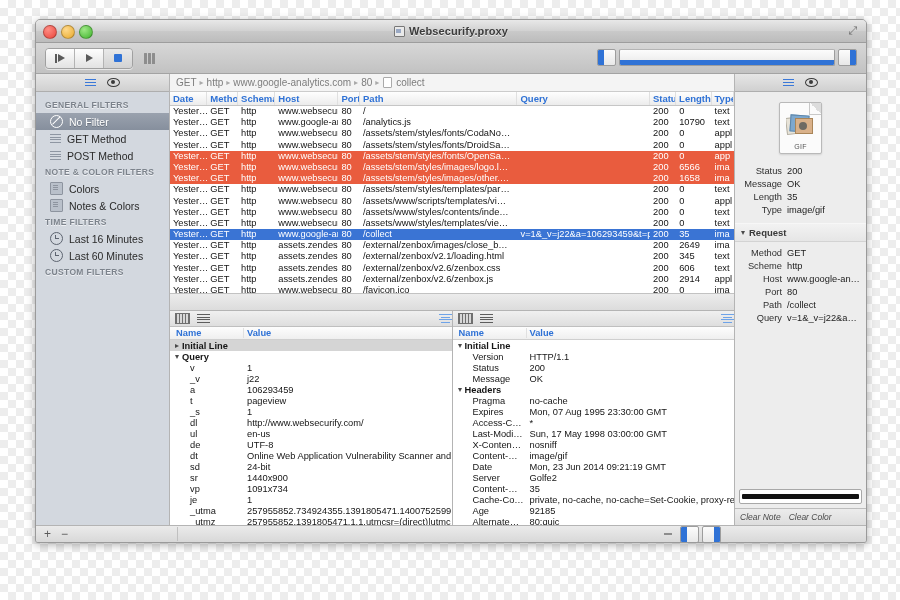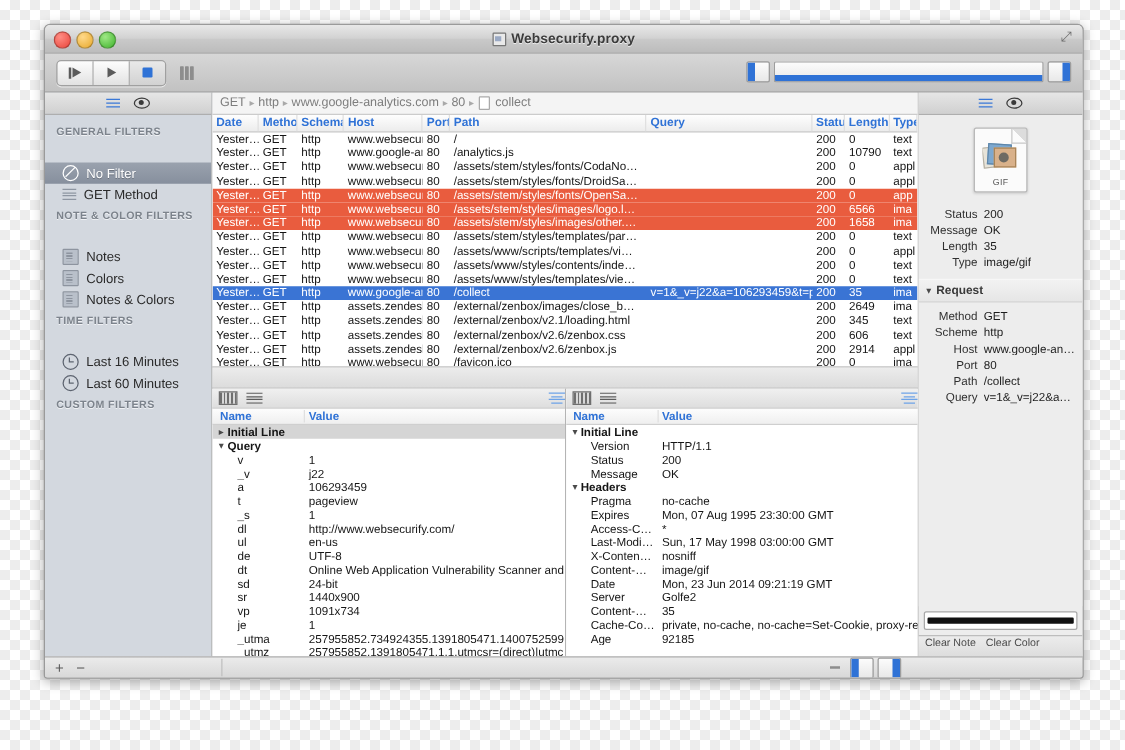--- a/index.html
+++ b/index.html
@@ -99,21 +99,21 @@
     display:flex;align-items:center;justify-content:center;gap:11px;
   }
   .ph-list{display:flex;flex-direction:column;gap:1.5px;}
   .ph-list i{display:block;width:11px;height:1.5px;background:#3a78d8;}
   .eye{width:13px;height:9px;position:relative;}
   .eye:before{content:"";position:absolute;inset:0;border:1.3px solid #3a3a3a;border-radius:50% 50%;}
   .eye:after{content:"";position:absolute;left:4.3px;top:2.4px;width:4px;height:4px;background:#3a3a3a;border-radius:50%;}
   .side-scroll{flex:1;overflow:hidden;padding-top:5px;}
   .side-group{
     font-size:8.5px;font-weight:bold;color:#7c838c;letter-spacing:.35px;
-    padding:3px 0 20px 9px;text-transform:uppercase;
+    padding:3px 0 3px 9px;text-transform:uppercase;
     text-shadow:0 1px 0 rgba(255,255,255,.65);
   }
   .side-item{
     display:flex;align-items:center;gap:6px;height:17px;padding-left:14px;
     font-size:10.5px;color:#2a2a2a;
   }
   .side-item.selected{
     background:linear-gradient(to bottom,#9aa2ae,#868f9d);
     color:#fff;text-shadow:0 1px 0 rgba(0,0,0,.25);
   }
@@ -231,21 +231,21 @@
   .rb-k{width:52px;flex:0 0 52px;text-align:right;padding-right:5px;color:#303030;box-sizing:border-box;}
   .rb-v{flex:1;overflow:hidden;white-space:nowrap;text-overflow:ellipsis;padding-right:4px;}
   .note-box{
     margin:4px;height:13px;border:1px solid #a8a8a8;background:#fff;border-radius:2px;
     display:flex;align-items:center;padding:0 2px;
   }
   .note-box .caretline{flex:1;height:5px;background:#111;border-radius:1px;}
   .rb-foot{
     height:16px;flex:0 0 16px;border-top:1px solid #bdbdbd;
     background:linear-gradient(to bottom,#ececec,#dddddd);
-    display:flex;align-items:flex-start;gap:8px;padding-left:5px;font-size:8.5px;color:#4a4a4a;
+    display:flex;align-items:center;gap:8px;padding-left:5px;font-size:8.5px;color:#4a4a4a;font-style:italic;
   }
   
   .statusbar{
     height:16px;flex:0 0 16px;display:flex;align-items:center;
     background:linear-gradient(to bottom,#ebebeb,#d8d8d8);
     border-top:1px solid #b4b4b4;position:relative;
   }
   .sb-left{width:133px;flex:0 0 133px;display:flex;align-items:center;gap:10px;padding-left:8px;
     font-size:12px;color:#5a5a5a;border-right:1px solid #c0c0c0;}
   .sb-mid{flex:1;display:flex;align-items:center;justify-content:flex-end;gap:4px;padding-right:8px;}
@@ -329,26 +329,33 @@
           <span class="si-icon">
               <span class="ico-lines">
                 <i></i>
                 <i></i>
                 <i></i>
                 <i></i>
               </span>
             </span>
           <span>GET Method</span>
         </div>
+        <div class="side-item">
+          <span class="si-icon">
+              <span class="ico-lines">
+                <i></i>
+                <i></i>
+                <i></i>
+                <i></i>
+              </span>
+            </span>
+          <span>POST Method</span>
+        </div>
 
         <div class="side-group">NOTE &amp; COLOR FILTERS</div>
-        <div class="side-item">
-          <span class="si-icon ico-note"></span>
-          <span>Notes</span>
-        </div>
         <div class="side-item">
           <span class="si-icon ico-note"></span>
           <span>Colors</span>
         </div>
         <div class="side-item">
           <span class="si-icon ico-note"></span>
           <span>Notes &amp; Colors</span>
         </div>
 
         <div class="side-group">TIME FILTERS</div>
@@ -786,20 +793,24 @@
                 <div class="dn">Content-…</div>
                 <div class="dv">35</div>
               </div>
               <div class="drow child">
                 <div class="dn">Cache-Co…</div>
                 <div class="dv">private, no-cache, no-cache=Set-Cookie, proxy-re…</div>
               </div>
               <div class="drow child">
                 <div class="dn">Age</div>
                 <div class="dv">92185</div>
+              </div>
+              <div class="drow child">
+                <div class="dn">Alternate…</div>
+                <div class="dv">80:quic</div>
               </div>
             </div>
         </div>
 
       </div>
     </div>
 
     <div class="rightbar">
       <div class="pane-head">
         <span class="ph-list">

